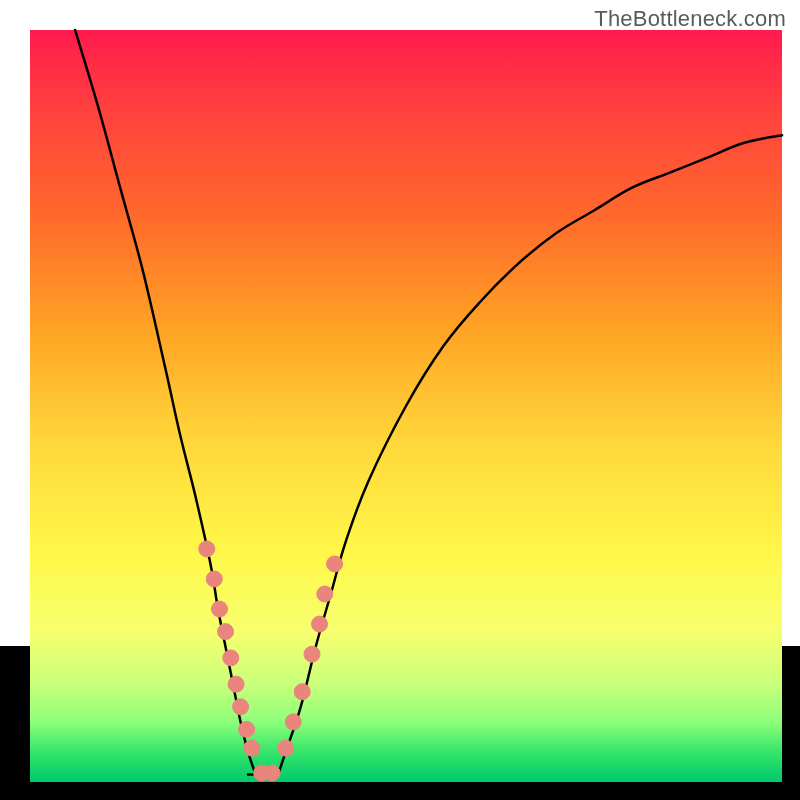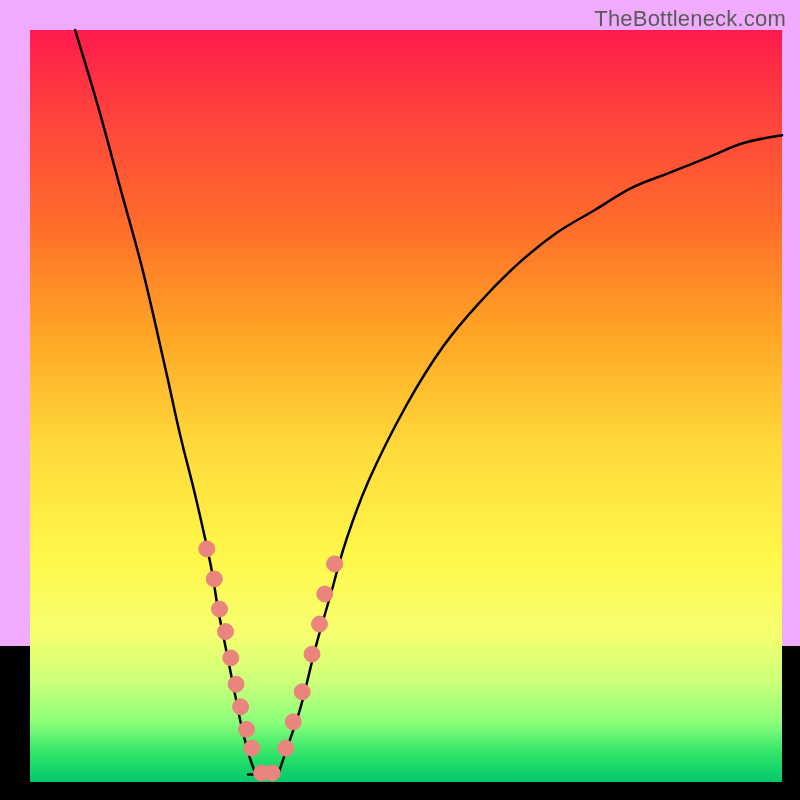--- a/index.html
+++ b/index.html
@@ -8,21 +8,21 @@
     width: 800px;
     height: 800px;
     background: #000;
     overflow: hidden;
     font-family: Arial, Helvetica, sans-serif;
   }
   .outer-frame {
     position: absolute;
     left: 0; top: 0;
     width: 800px; height: 646px;
-    background: #f0abfc;
+    background: #ffffff;
   }
   .plot-area {
     position: absolute;
     left: 30px;
     top: 30px;
     width: 752px;
     height: 752px;
     background: linear-gradient(
       to bottom,
       #ff1a4d 0%,

